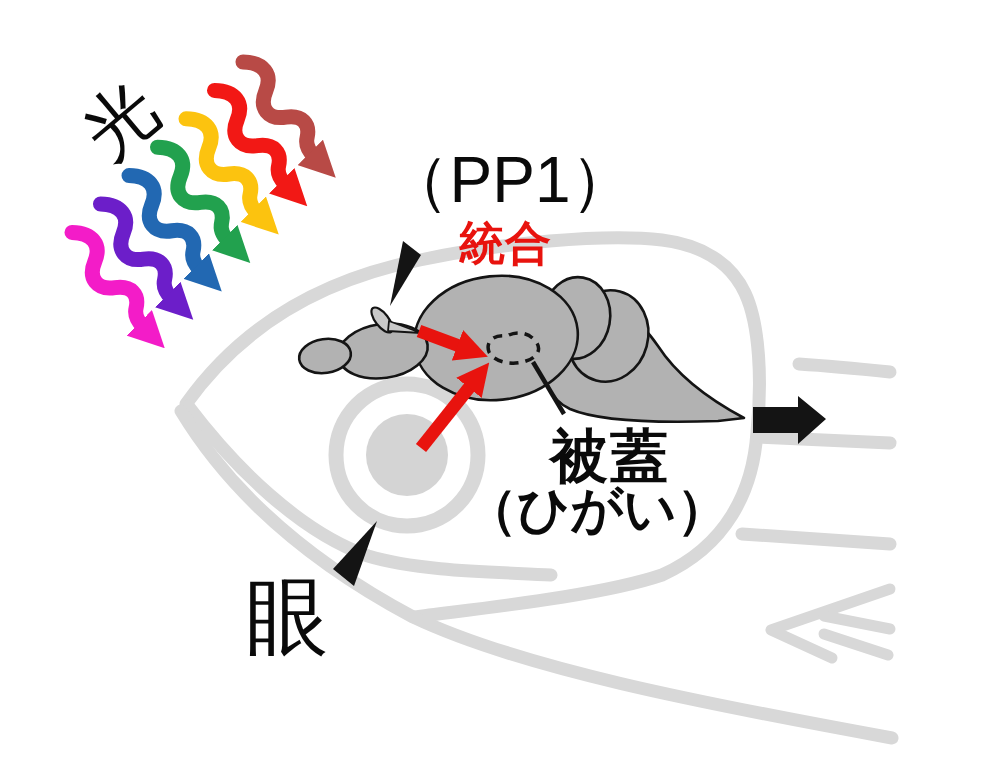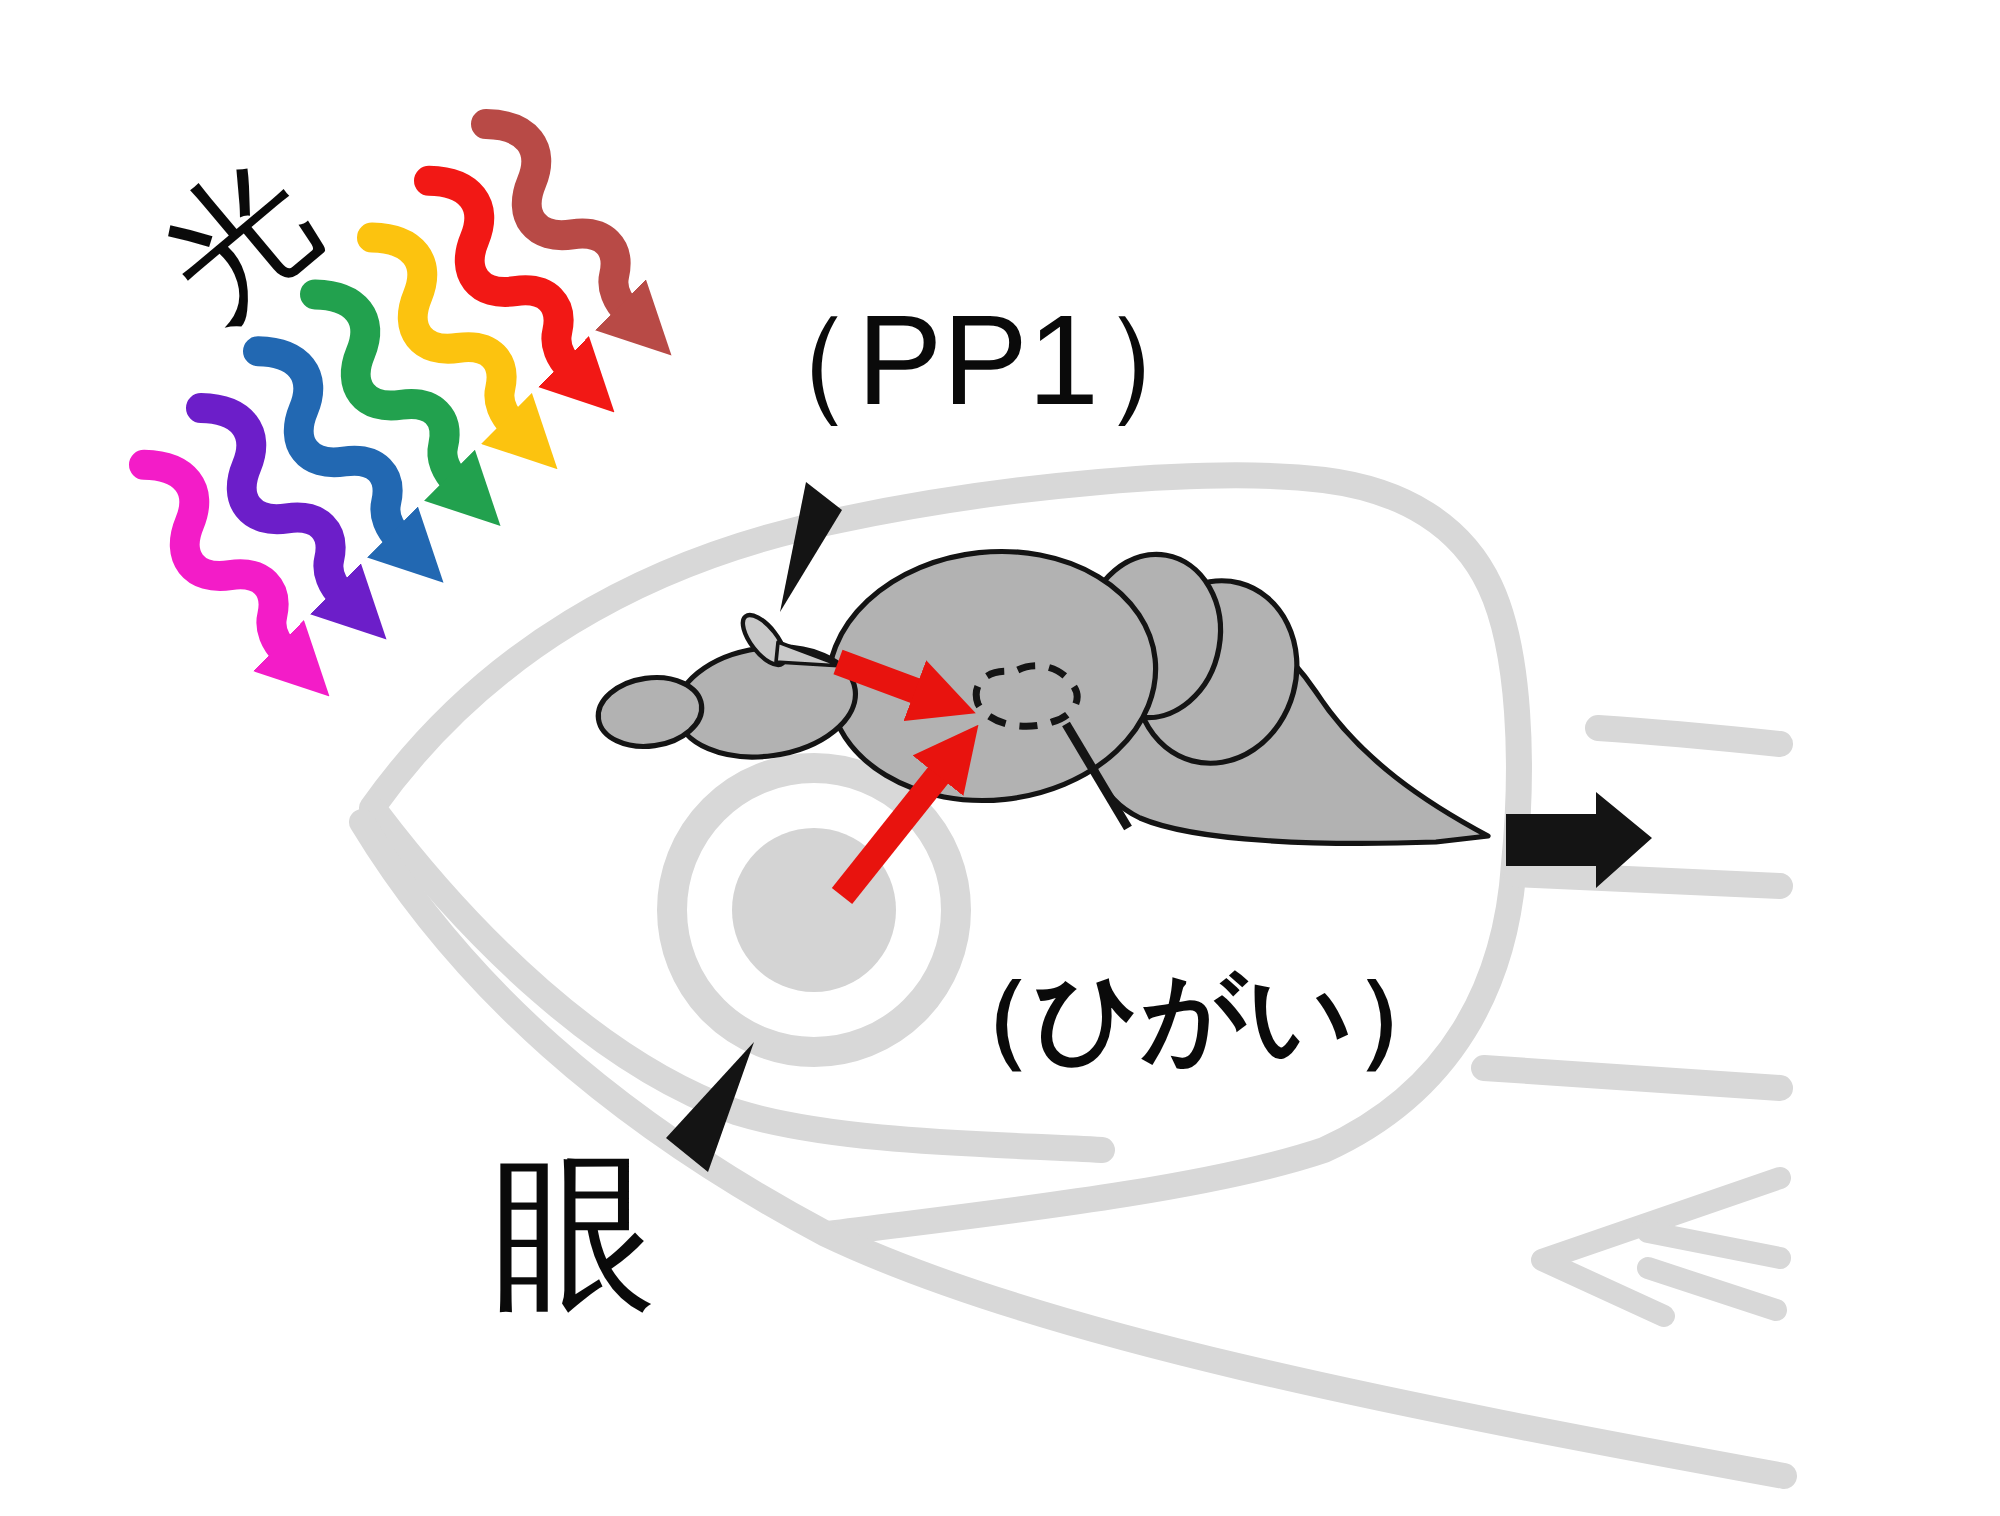--- a/index.html
+++ b/index.html
@@ -4,21 +4,21 @@
 <style>
   html,body{margin:0;padding:0;background:#ffffff;}
   .canvas{
     position:relative;width:1000px;height:758px;background:#ffffff;overflow:hidden;
     font-family:"Liberation Sans","DejaVu Sans",sans-serif;color:#0a0a0a;
   }
   .canvas svg{position:absolute;left:0;top:0;}
   .label{position:absolute;transform:translate(-50%,-50%);white-space:nowrap;line-height:1;}
   .t-hikari{font-size:72px;transform:translate(-50%,-50%) rotate(-40deg);}
   .t-title{font-size:76px;letter-spacing:2px;}
-  .t-pp1{font-size:64px;}
+  .t-pp1{font-size:64px;margin-left:21px;}
   .t-tougou{font-size:46px;font-weight:bold;color:#e8130e;}
   .t-higai{font-size:58px;font-weight:bold;letter-spacing:2px;}
   .t-higai2{font-size:52px;font-weight:bold;}
   .t-gan{font-size:84px;}
   .t-kodo{font-size:74px;font-weight:bold;letter-spacing:4px;}
 </style>
 </head>
 <body>
 
 <div class="canvas">
@@ -99,18 +99,20 @@
         <path d="M0,0 c13,-16 28,-16 37,0 c9,16 24,16 33,0 c8,-14 20,-15 29,-4 c4,5 11,7 19,6" transform="translate(129, 175.6) rotate(52)" fill="none" stroke="#2268b2" stroke-width="15" stroke-linecap="round" marker-end="url(#lah4)"></path>
         <path d="M0,0 c13,-16 28,-16 37,0 c9,16 24,16 33,0 c8,-14 20,-15 29,-4 c4,5 11,7 19,6" transform="translate(100.5, 204) rotate(52)" fill="none" stroke="#6c1ec9" stroke-width="15" stroke-linecap="round" marker-end="url(#lah5)"></path>
         <path d="M0,0 c13,-16 28,-16 37,0 c9,16 24,16 33,0 c8,-14 20,-15 29,-4 c4,5 11,7 19,6" transform="translate(72, 232.39999999999998) rotate(52)" fill="none" stroke="#f31cc8" stroke-width="15" stroke-linecap="round" marker-end="url(#lah6)"></path>
       </g>
   </svg>
 
   <div class="label t-hikari" style="left:120px;top:120px;">光</div>
 
   <div class="label t-pp1" style="left:489px;top:180px;">（PP1）</div>
 
+  <div class="label t-tougou" style="left:505px;top:243px;">統合</div>
 
+  <div class="label t-higai" style="left:610px;top:456px;">被蓋</div>
   <div class="label t-higai2" style="left:597px;top:509px;text-align:center;">（ひがい）</div>
 
   <div class="label t-gan" style="left:287px;top:617px;">眼</div>
 
 </div>
 
 </body></html>

